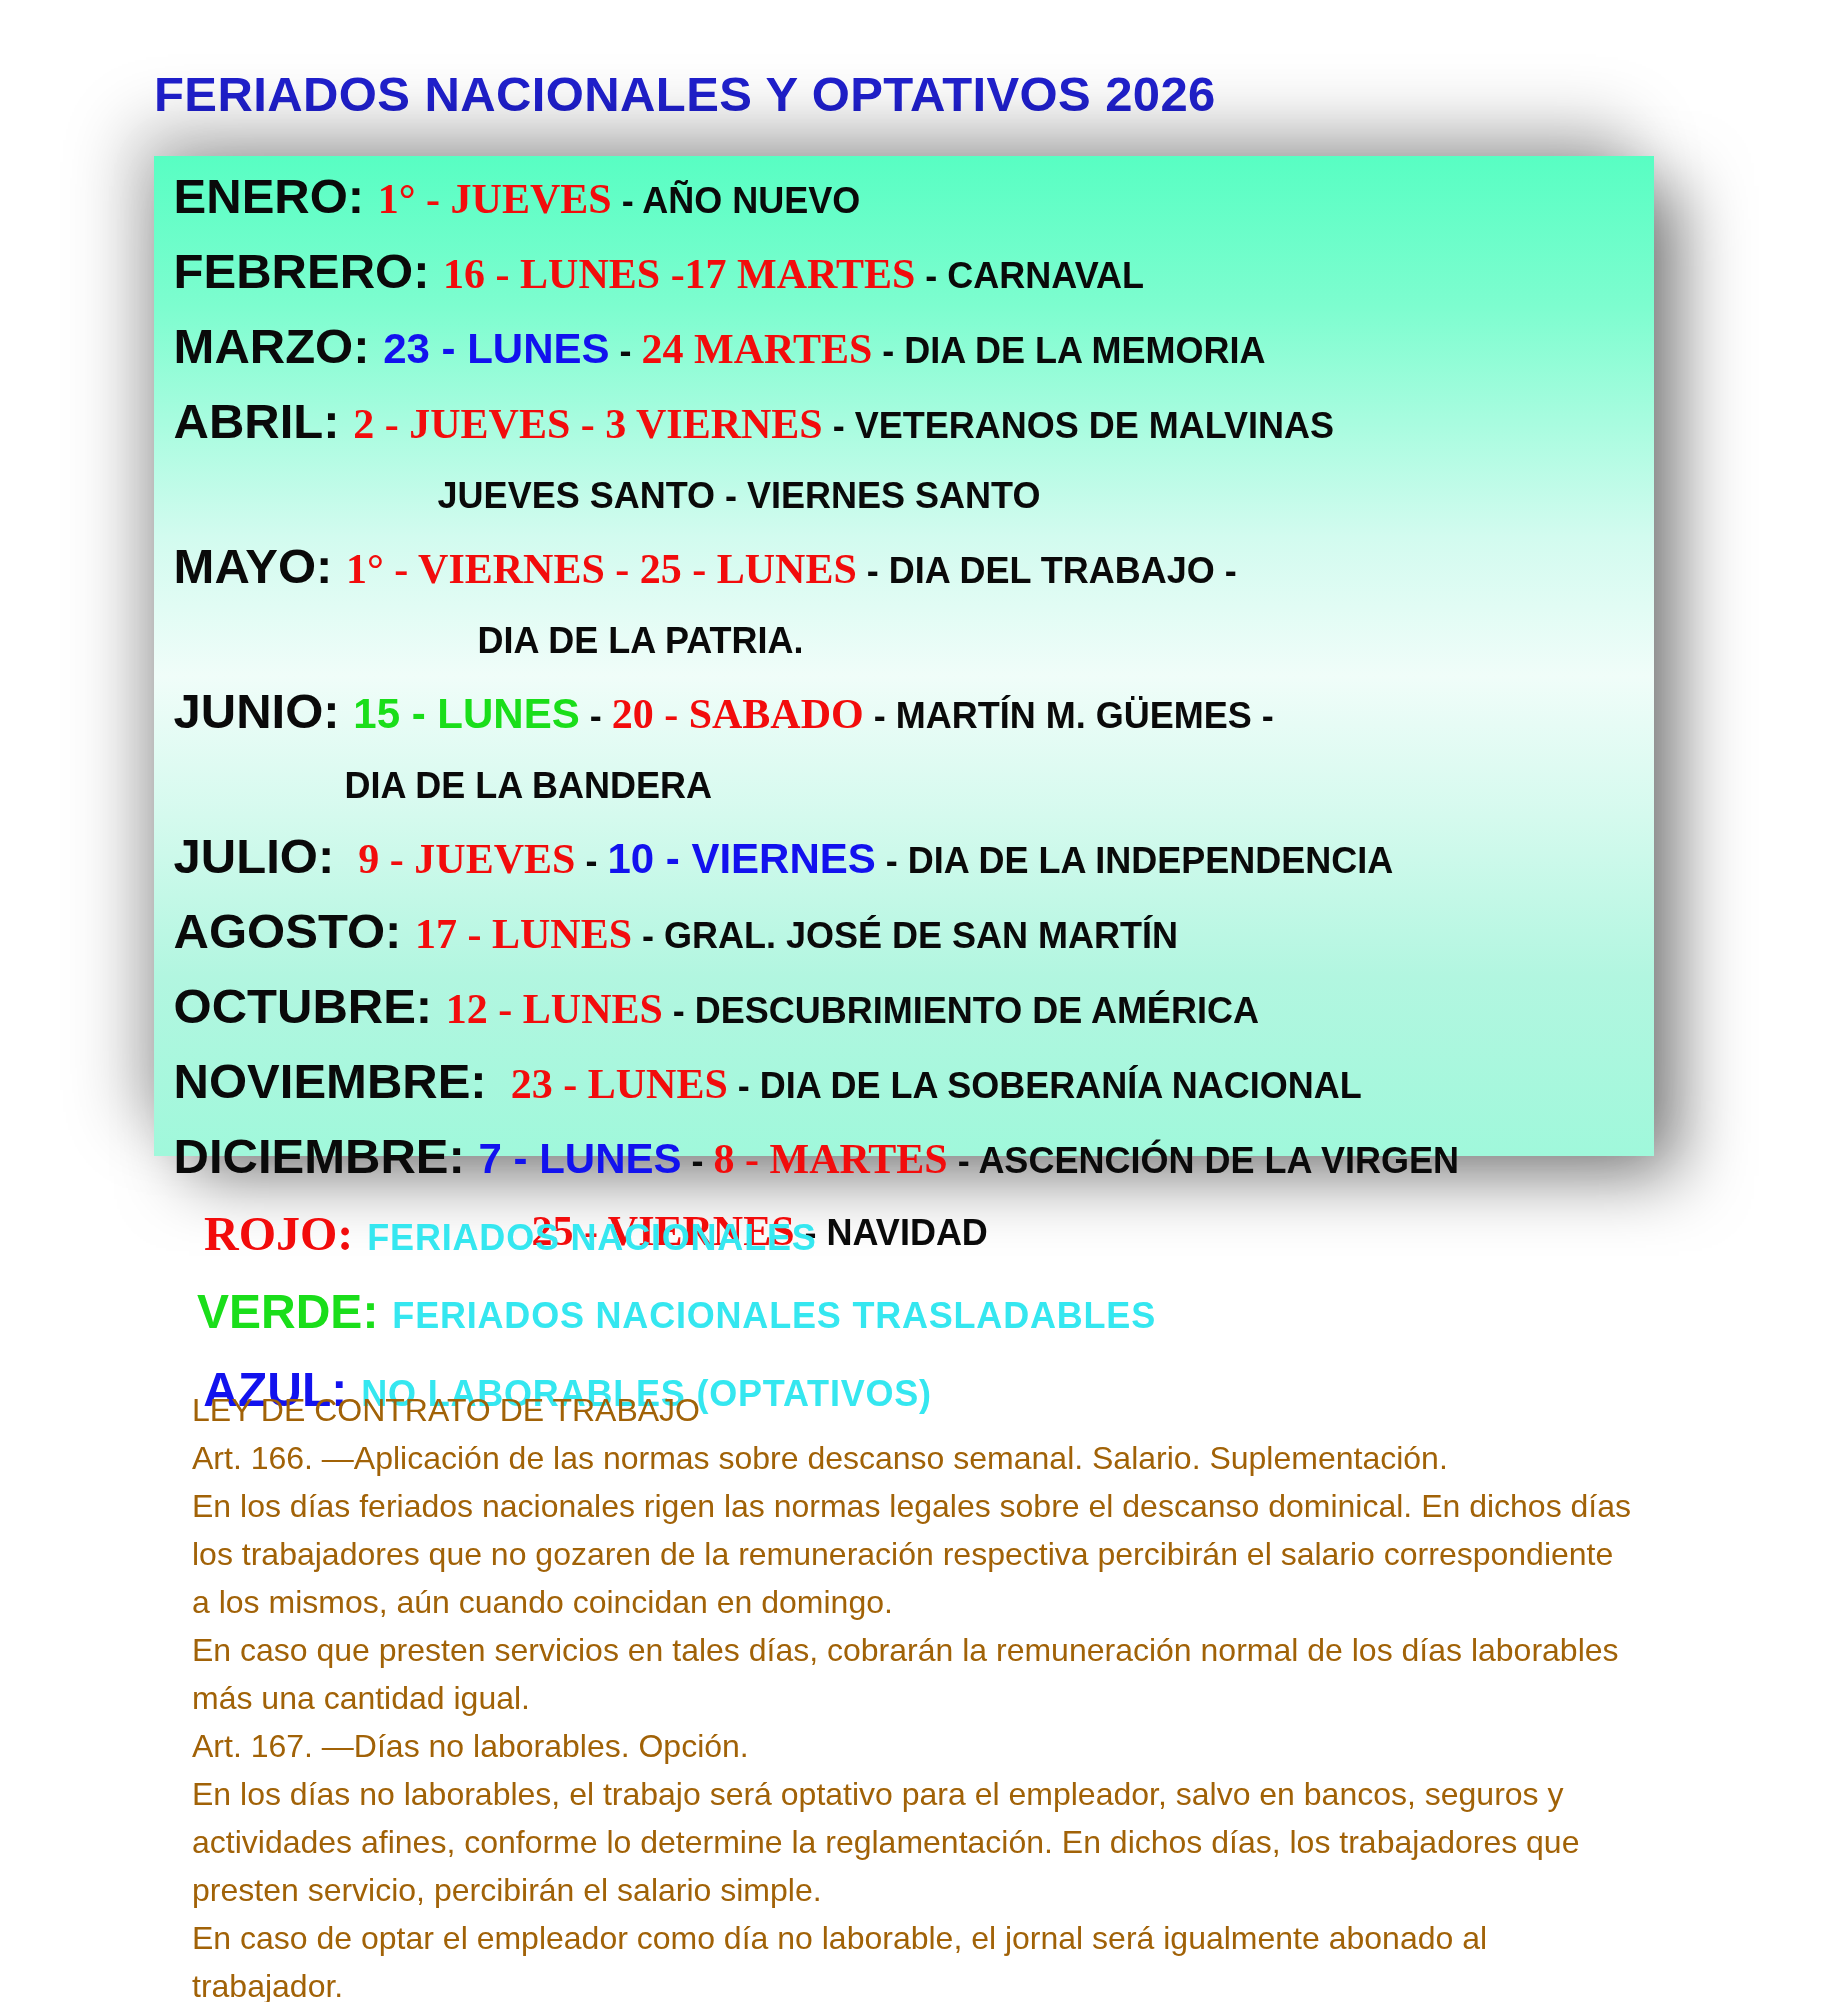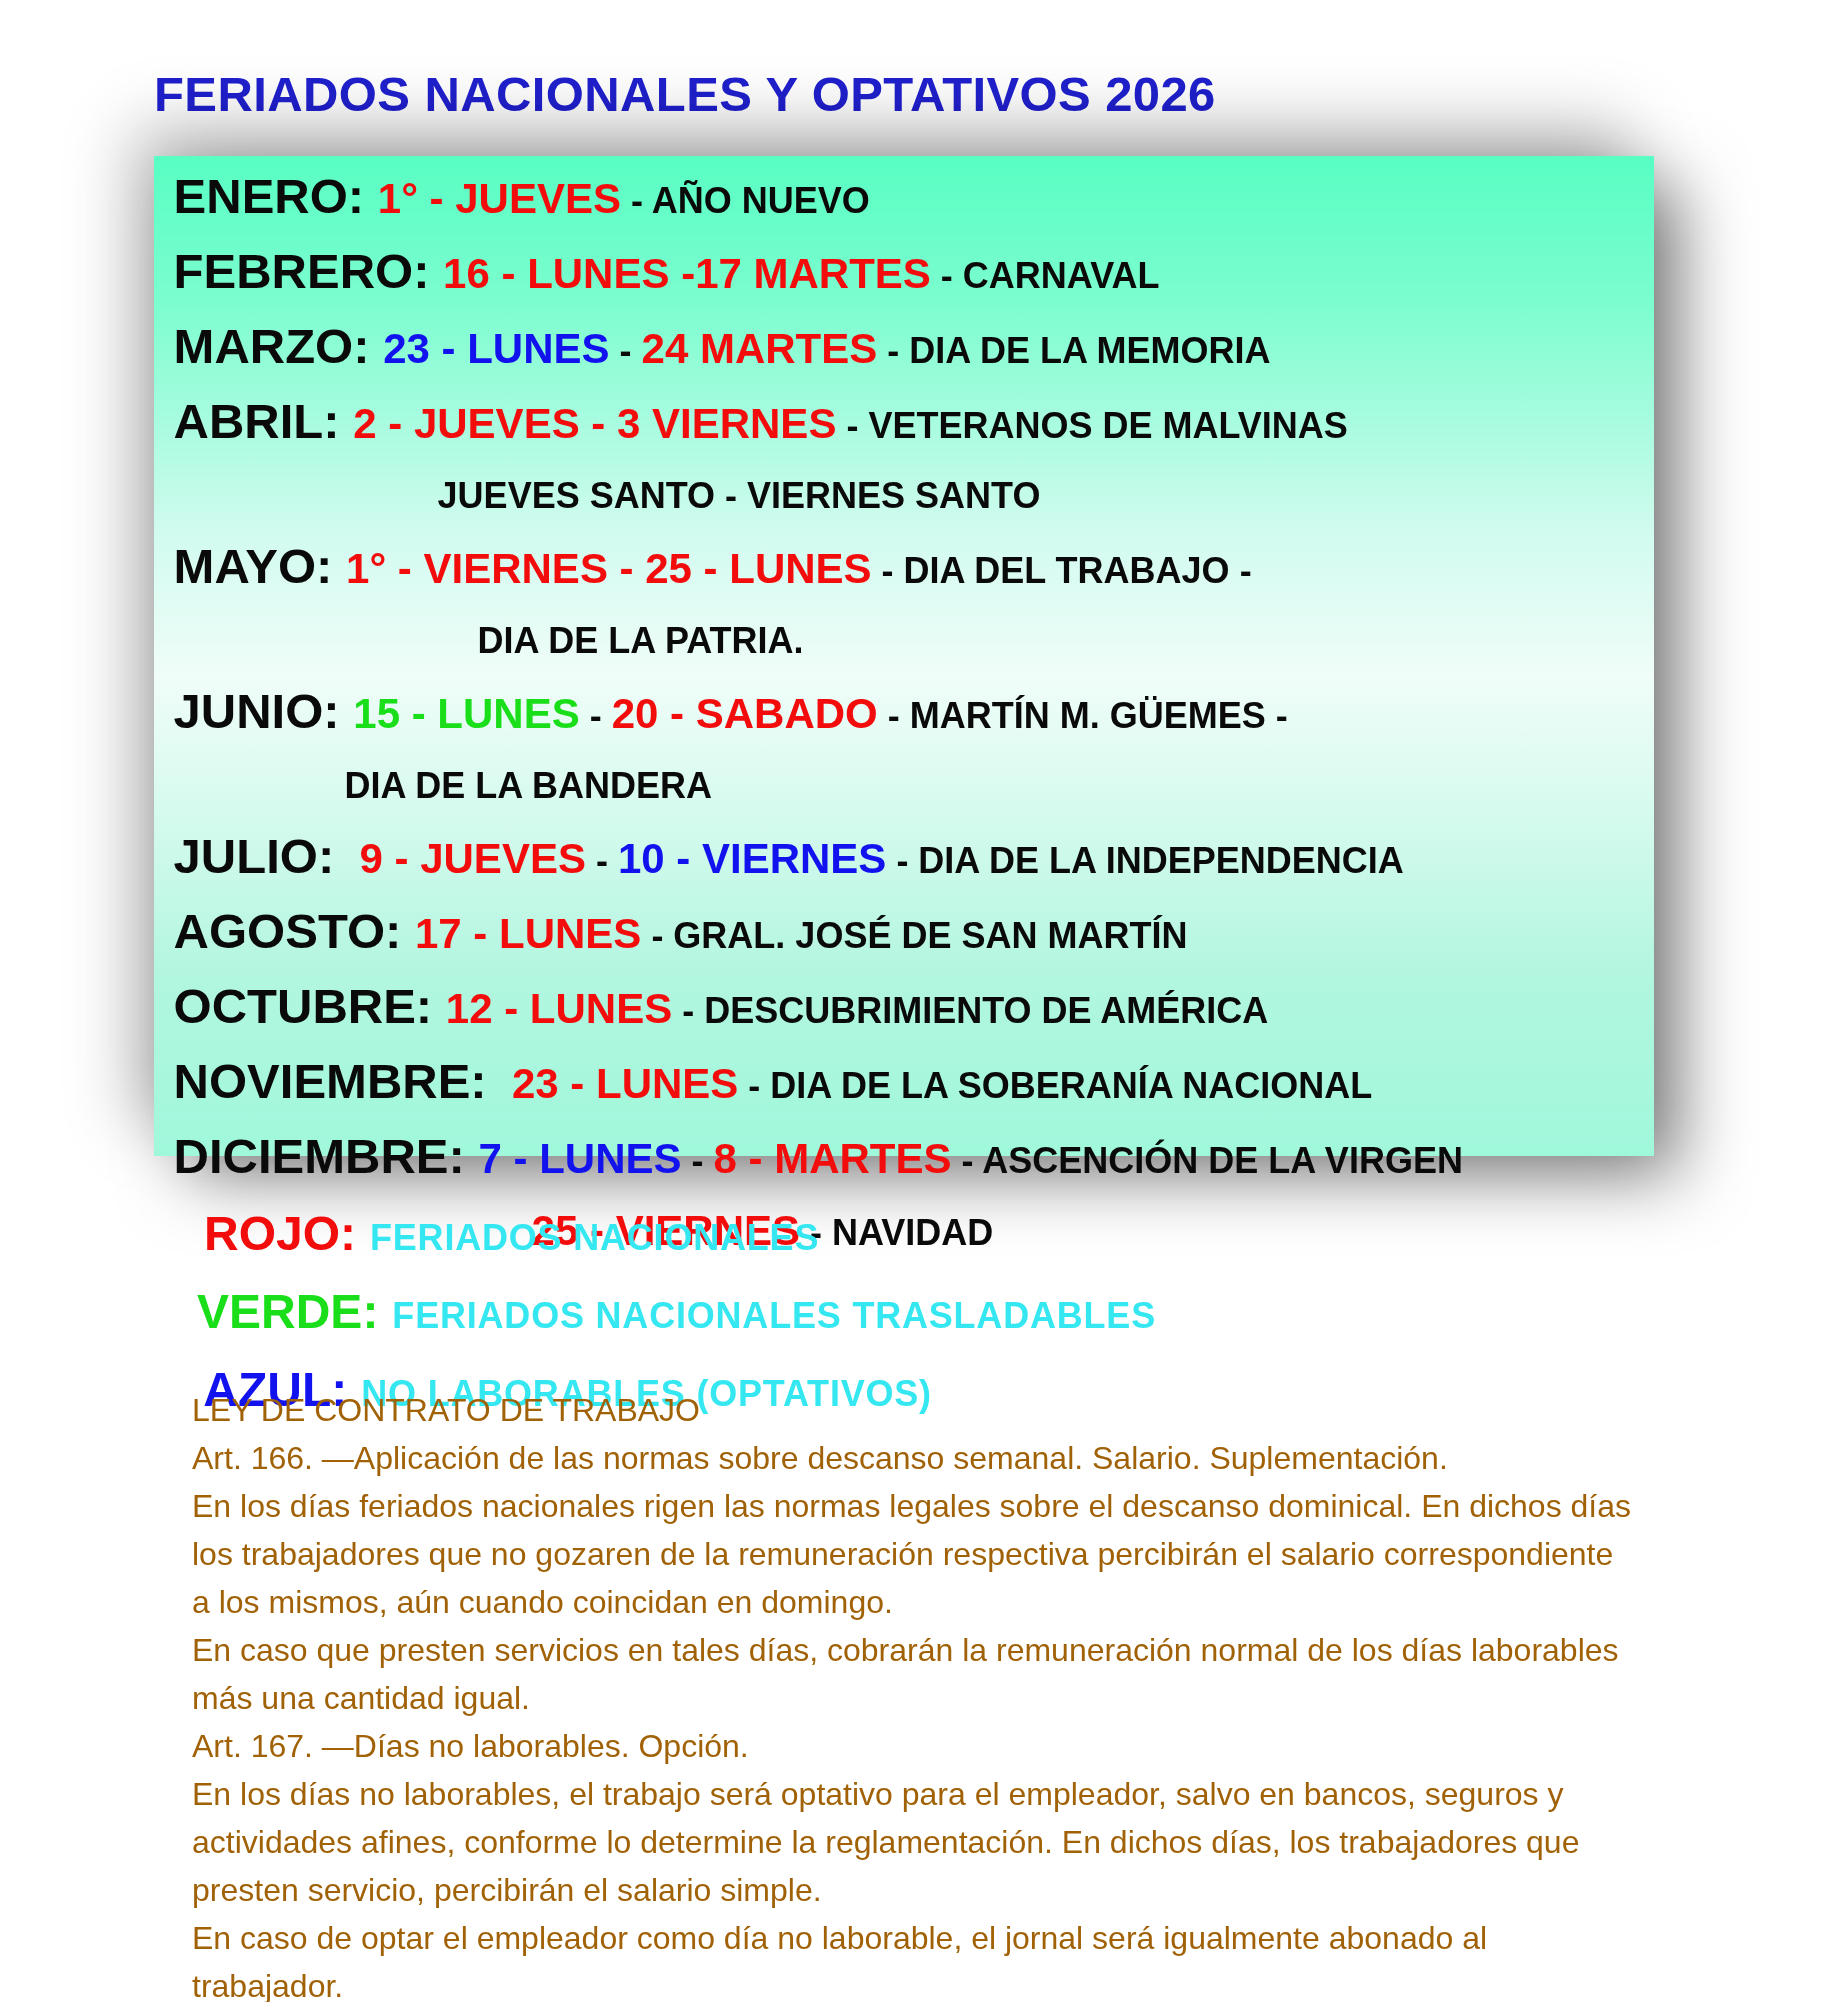--- a/index.html
+++ b/index.html
@@ -23,21 +23,21 @@
     background:linear-gradient(180deg,
       var(--box-top) 0%, #7dfdcf 15%, #d2fbef 38%,
       var(--box-mid) 52%, #d5faee 66%, #b2f6e0 82%,
       var(--box-bottom) 100%);
     box-shadow: 30px 25px 66px -4.7px rgba(0,0,0,0.50),
                 -22px -30px 66px -3.1px rgba(0,0,0,0.28);
   }
   .hrow{line-height:62px;white-space:pre-wrap;}
   .seg{font-weight:bold;margin-top:43px;}
   .seg-month{font-size:49px;color:var(--c-black);}
-  .seg-red{font-size:42px;color:var(--c-red);}
+  .seg-red{font-size:42px;color:var(--c-red);font-family:Liberation Serif, serif;}
   .seg-blue{font-size:42px;color:var(--c-blue);}
   .seg-green{font-size:42px;color:var(--c-green);}
   .seg-tail{font-size:36px;color:var(--c-black);}
 
   .legend{position:absolute;left:197px;top:1201px;}
   .legend-row{line-height:66px;white-space:pre;}
   .legend-label{font-size:48px;font-weight:bold;}
   .legend-text{font-size:36px;font-weight:bold;color:var(--c-cyan);letter-spacing:0.8px;padding-left:14px;}
 
   .law{position:absolute;left:192px;top:1386px;}

